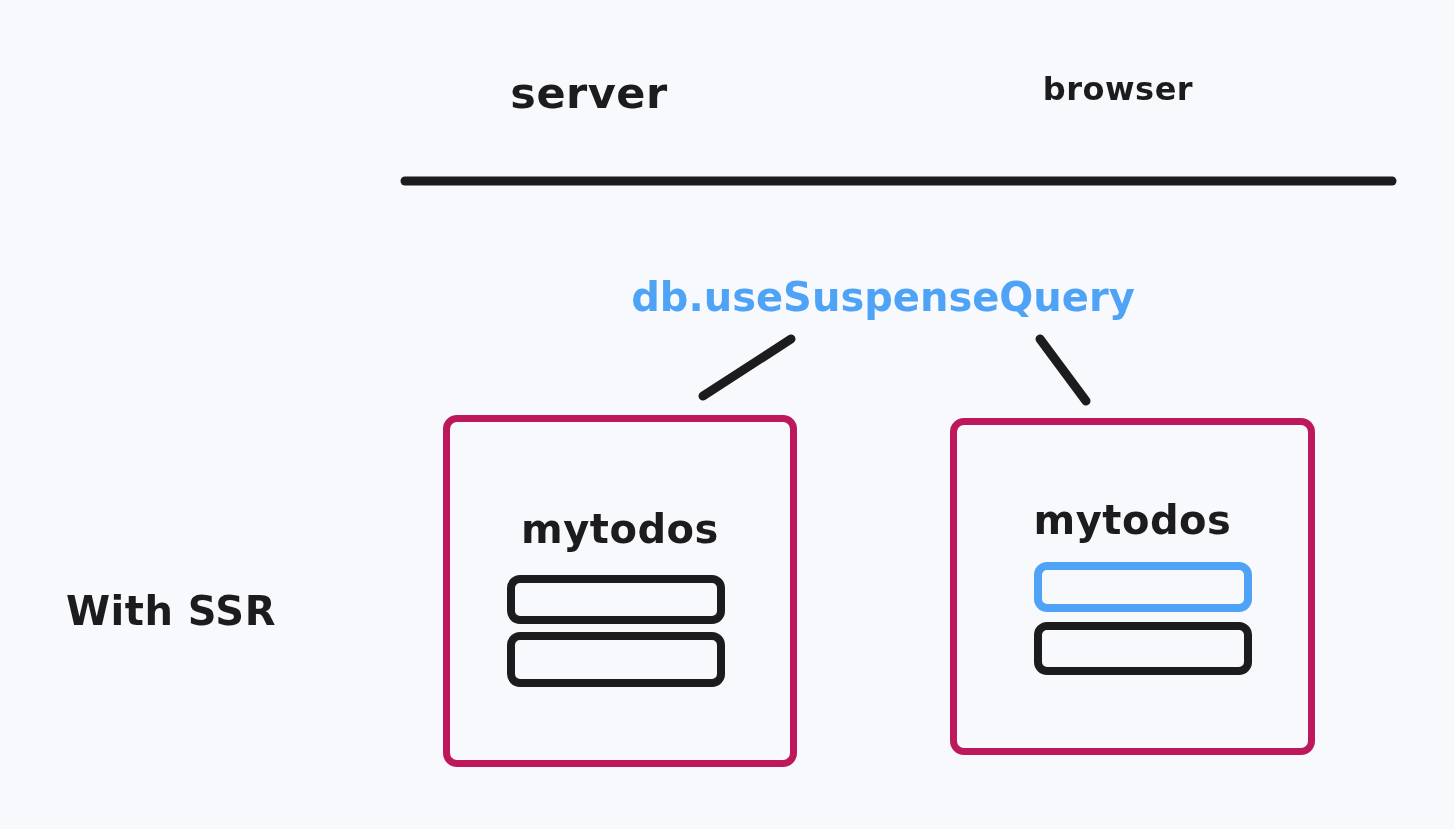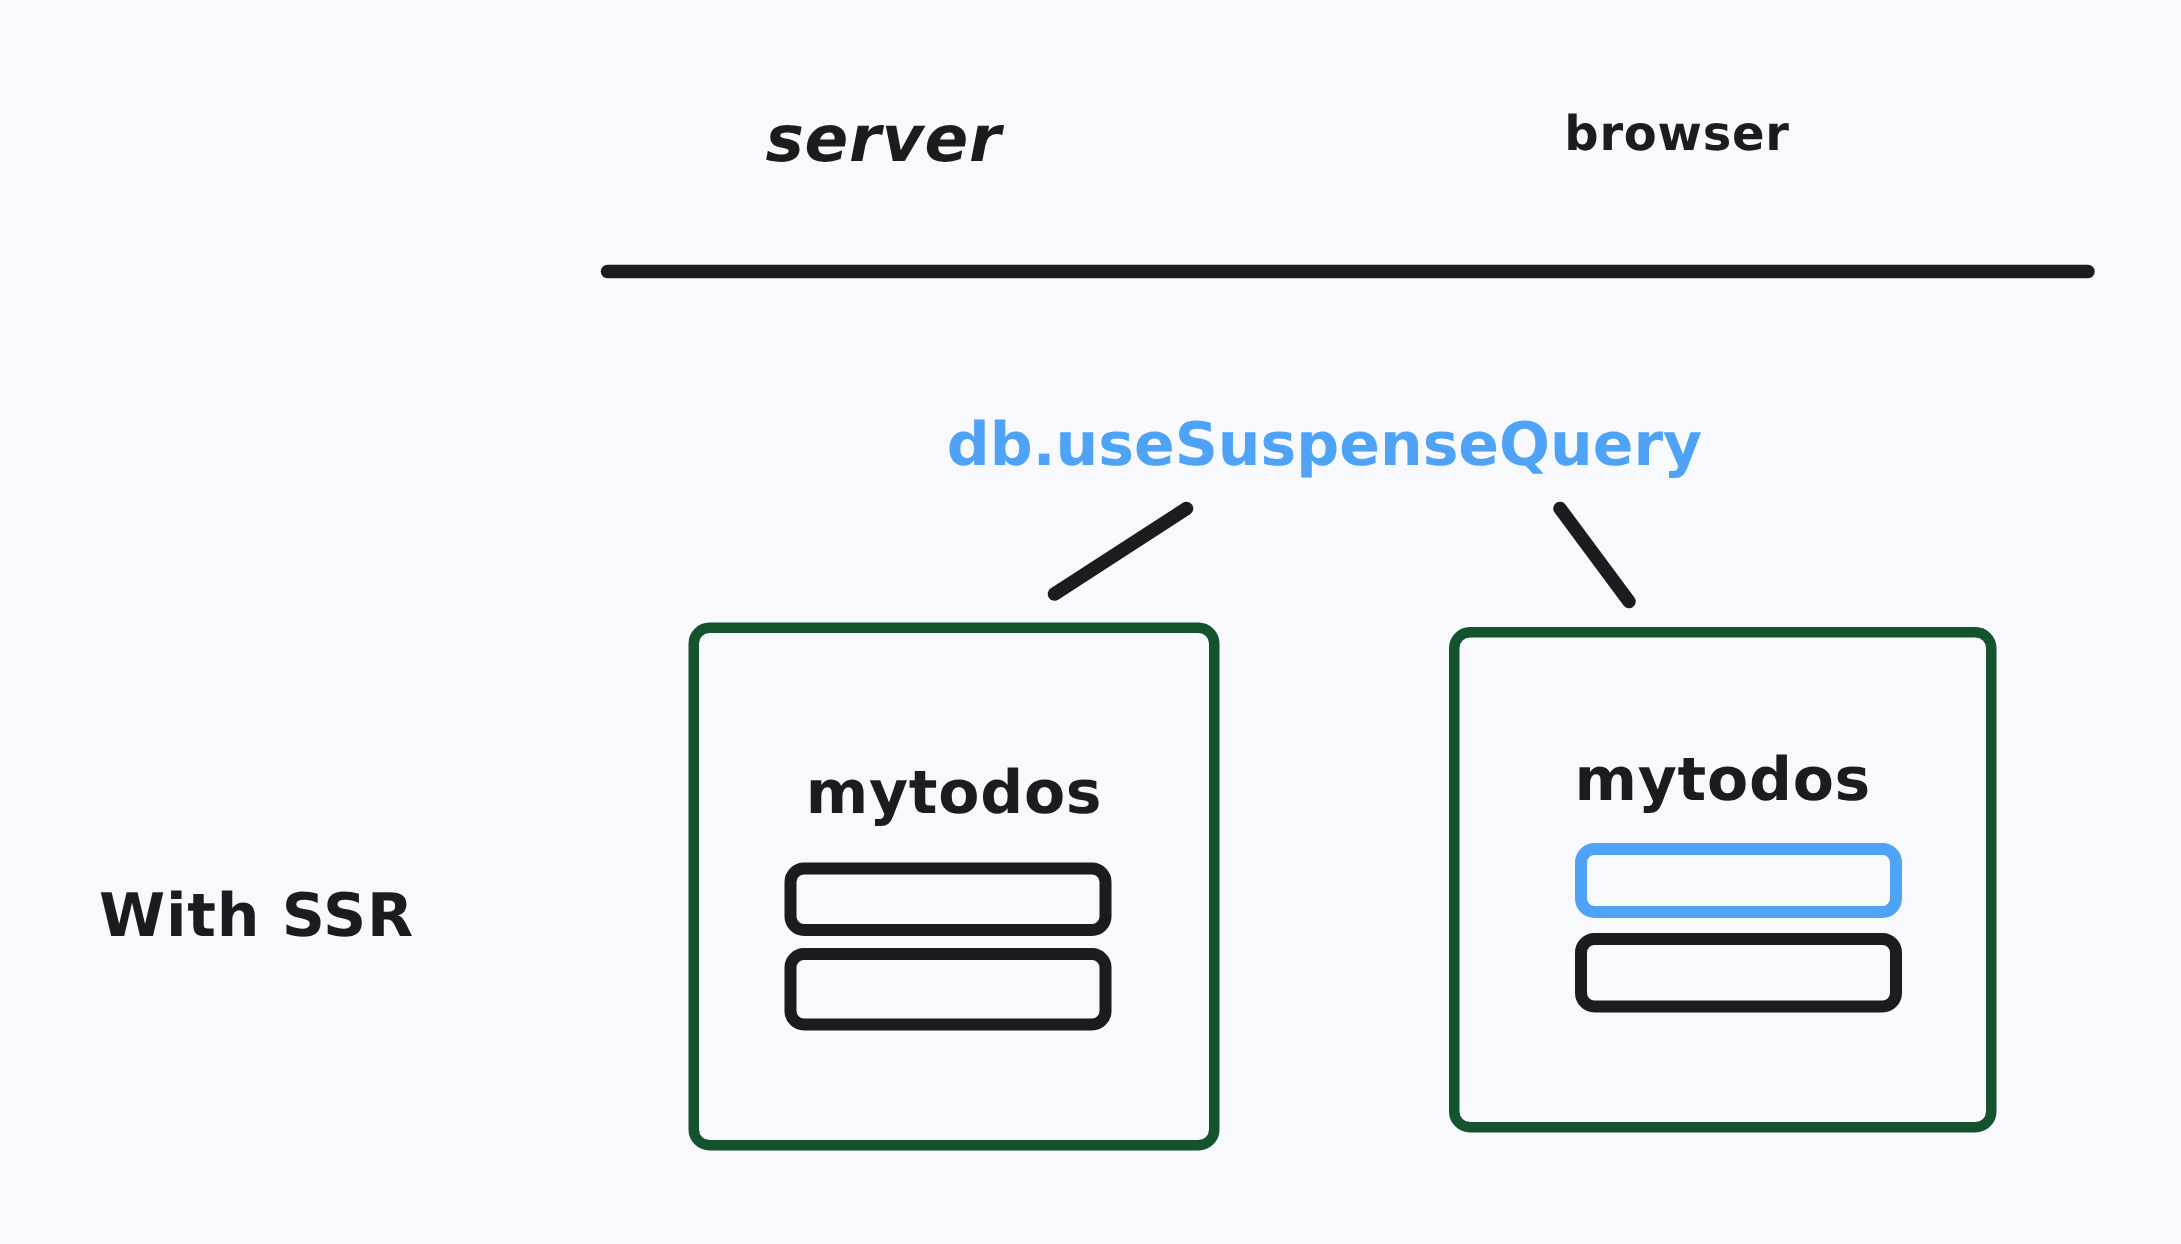--- a/index.html
+++ b/index.html
@@ -32,21 +32,21 @@
     text-align: center;
   }
   
   #label-server {
     left: 0;
     top: 68px;
     width: 1454px;
     text-align: center;
     font-size: 43px;
   }
-  #label-server span { display: inline-block; transform: translateX(-138px); font-style: italic; }
+  #label-server span { display: inline-block; transform: translateX(-138px); }
   #label-browser {
     left: 0;
     top: 70px;
     width: 1454px;
     text-align: center;
     font-size: 32px;
   }
   #label-browser span { display: inline-block; transform: translateX(391px); }
 
   
@@ -68,24 +68,23 @@
     color: #4fa3f7;
     white-space: nowrap;
     font-family: "DejaVu Sans", sans-serif;
   }
   #label-query span { display: inline-block; transform: translateX(156px); }
 
   
   .target-box {
     position: absolute;
     box-sizing: border-box;
-    border: 7px solid #14532d;
+    border: 7px solid #be185d;
     border-radius: 14px;
     background: transparent;
-    margin-left: 16px;
   }
   #box-server { left: 443px; top: 415px; width: 354px; height: 352px; }
   #box-browser { left: 950px; top: 418px; width: 365px; height: 337px; }
 
   .box-title {
     position: absolute;
     width: 100%;
     text-align: center;
     font-size: 40px;
     font-weight: 700;

